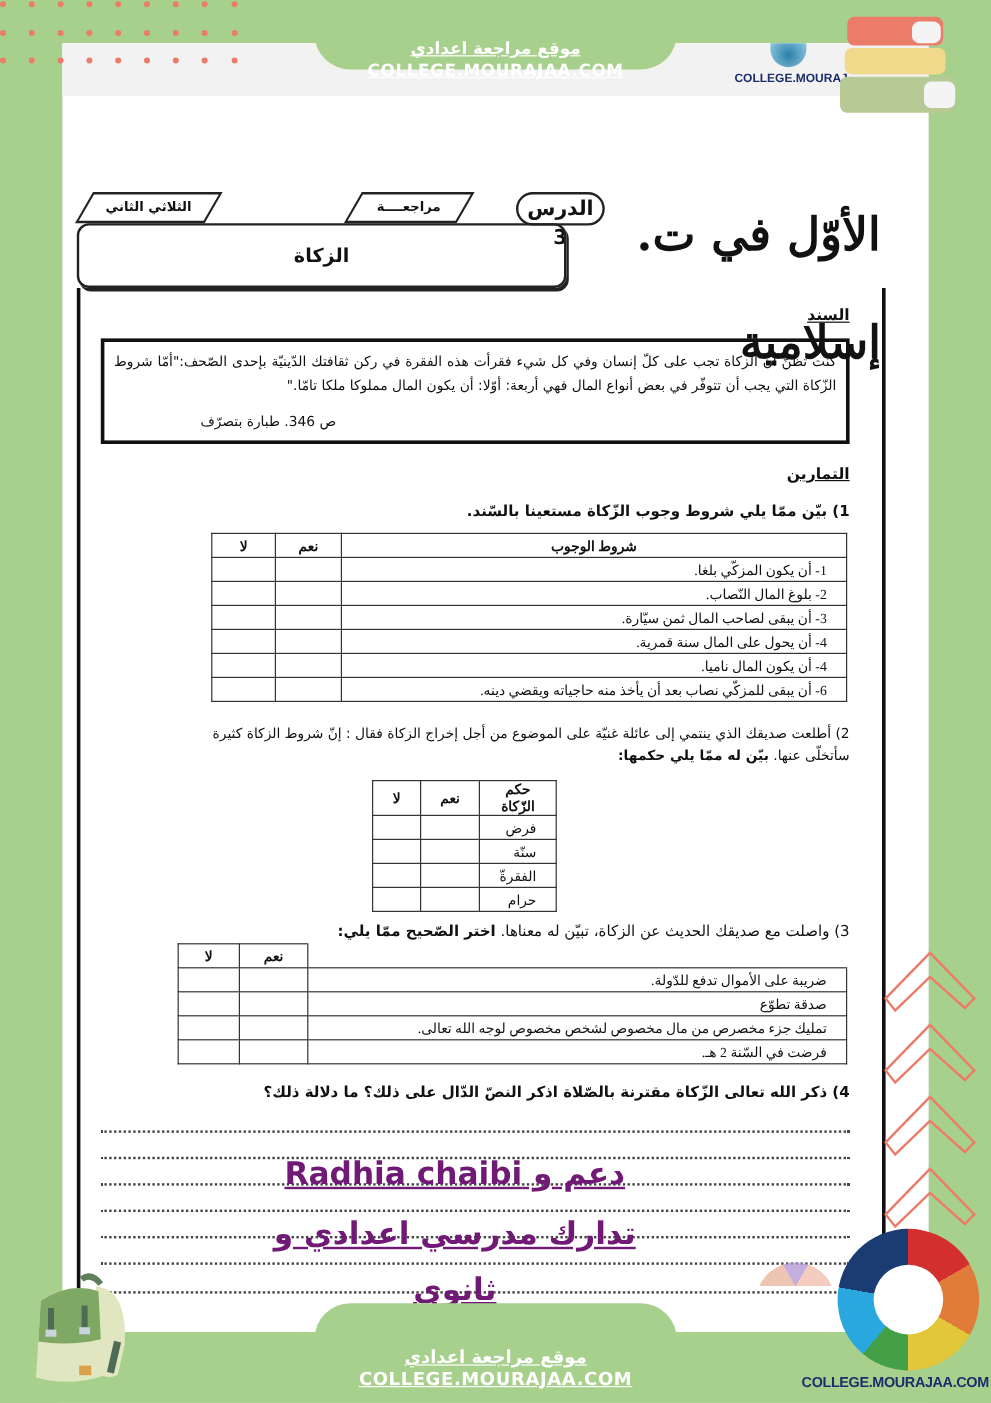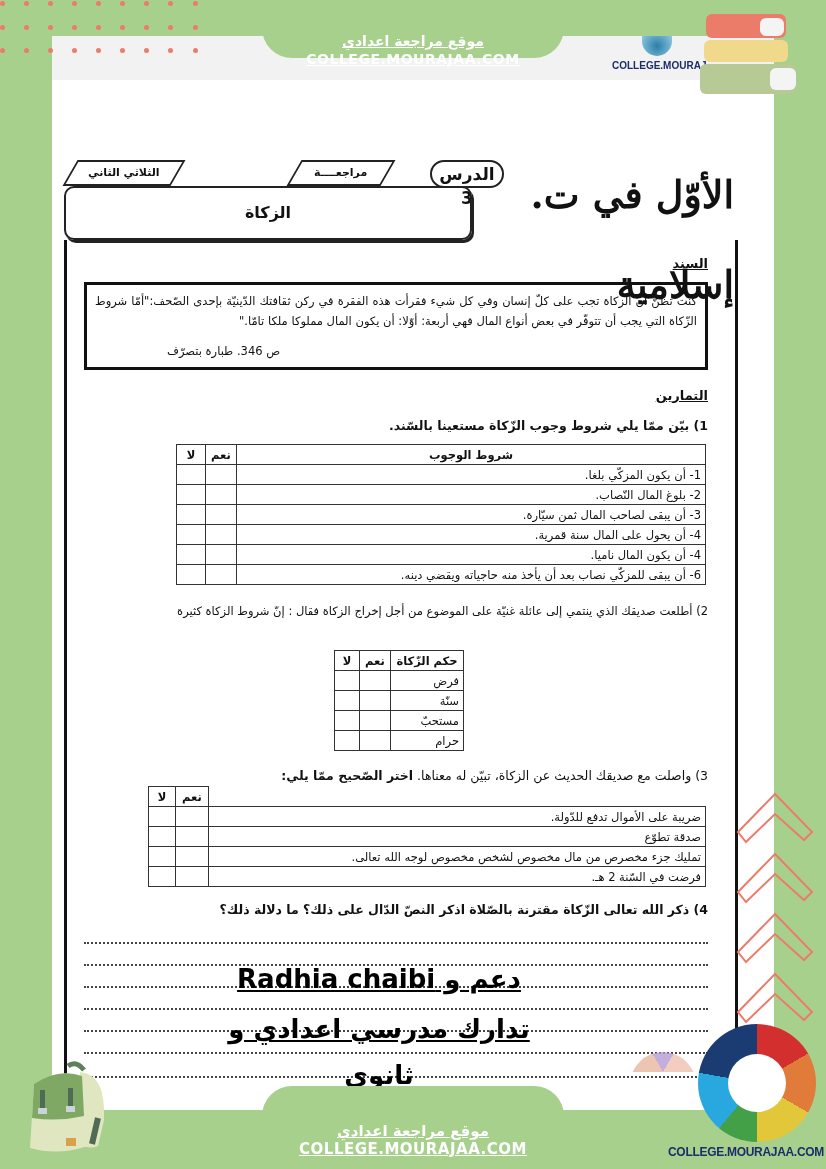--- a/index.html
+++ b/index.html
@@ -27,29 +27,29 @@
   .tab { position:absolute; top:10px; height:22px; border:2px solid #222; font-size:11px; font-weight:bold; text-align:center; line-height:22px; transform:skewX(-30deg); background:#fff; }
   .tab span { display:inline-block; transform:skewX(30deg); }
   .lesson-badge { position:absolute; right:230px; top:10px; width:70px; height:24px; border:2px solid #222; border-radius:14px; font-size:17px; font-weight:bold; text-align:center; line-height:24px; }
   .title-box { position:absolute; right:262px; top:36px; width:404px; height:50px; border:2px solid #222; border-radius:10px; box-shadow:2px 3px 0 #222; text-align:center; line-height:50px; font-size:16px; font-weight:bold; }
   .outer-frame { position:absolute; left:0; top:90px; width:668px; height:850px; border-left:3px solid #111; border-right:3px solid #111; }
   .heading { position:absolute; right:26px; font-size:13px; font-weight:bold; text-decoration:underline; }
   .sanad-box { position:absolute; right:26px; top:132px; width:624px; height:88px; border:3px solid #111; padding:6px 8px; box-sizing:border-box; font-size:11.5px; line-height:20px; text-align:justify; }
   .sanad-ref { position:absolute; left:80px; bottom:6px; font-size:11.5px; }
   .q { position:absolute; right:26px; font-size:12.5px; font-weight:bold; }
   table { border-collapse:collapse; position:absolute; font-size:11.5px; }
-  td, th { border:1px solid #333; padding:0 4px; height:19px; text-align:right; }
+  td, th { border:1px solid #333; padding:0 16px; height:19px; text-align:right;font-family:Liberation Serif, serif; }
   th { font-weight:bold; text-align:center; }
   .t1 { right:28px; top:294px; width:530px; }
   .t2 { right:270px; top:500px; width:130px; }
   .t3 { right:28px; top:636px; width:558px; }
   .para2 { position:absolute; right:26px; top:452px; width:630px; font-size:11.5px; line-height:18px; }
   .para2 b { font-weight:bold; }
   .dotline { position:absolute; right:26px; width:624px; border-bottom:2px dotted #444; height:0; }
-  .watermark { position:absolute; left:150px; width:330px; text-align:center; color:#000000; font-weight:bold; font-size:26px; text-decoration:underline; direction:rtl; font-family:"DejaVu Sans", sans-serif; }
+  .watermark { position:absolute; left:150px; width:330px; text-align:center; color:#701a75; font-weight:bold; font-size:26px; text-decoration:underline; direction:rtl; font-family:"DejaVu Sans", sans-serif; }
   .chevrons { position:absolute; left:734px; top:792px; width:82px; height:250px; }
   .wheel { position:absolute; left:698px; top:1024px; width:118px; height:118px; border-radius:50%; background:conic-gradient(#d32f2f 0 60deg,#e07b39 60deg 120deg,#e3c73a 120deg 180deg,#43a047 180deg 220deg,#29a8e0 220deg 280deg,#1b3c73 280deg 360deg); }
   .wheel::after { content:""; position:absolute; left:30px; top:30px; width:58px; height:58px; border-radius:50%; background:#fff; }
   .logo-bottom { position:absolute; left:668px; top:1145px; font-family:"Liberation Sans", sans-serif; font-weight:bold; font-size:12px; color:#1b2d6b; letter-spacing:-0.3px; }
   .backpack { position:absolute; left:18px; top:1060px; width:90px; height:100px; }
   .mini-wheel { position:absolute; left:630px; top:1052px; width:66px; height:40px; border-radius:33px 33px 0 0; background:conic-gradient(from -90deg,#e8b6a0 0 60deg,#b49ad6 60deg 120deg,#f0c0b0 120deg 180deg, transparent 180deg); opacity:0.8; }
 </style>
 </head>
 <body>
 
@@ -157,40 +157,41 @@
     <tr>
           <td>6- أن يبقى للمزكّي نصاب بعد أن يأخذ منه حاجياته ويقضي دينه.</td>
           <td></td>
           <td></td>
         </tr>
   </tbody>
     </table>
 
   <div class="para2">
     <div>2) أطلعت صديقك الذي ينتمي إلى عائلة غنيّة على الموضوع من أجل إخراج الزكاة فقال : إنّ شروط الزكاة كثيرة</div>
+    <div><span>سأتخلّى عنها. </span><b>بيّن له ممّا يلي حكمها:</b></div>
   </div>
   <table class="t2">
     <tbody>
         <tr>
       <th>حكم الزّكاة</th>
       <th style="width:22px">نعم</th>
       <th style="width:16px">لا</th>
     </tr>
     <tr>
           <td>فرض</td>
           <td></td>
           <td></td>
         </tr>
     <tr>
           <td>سنّة</td>
           <td></td>
           <td></td>
         </tr>
     <tr>
-          <td>مستحبّ</td>
+          <td>الفقرةّ</td>
           <td></td>
           <td></td>
         </tr>
     <tr>
           <td>حرام</td>
           <td></td>
           <td></td>
         </tr>
   </tbody>
     </table>

